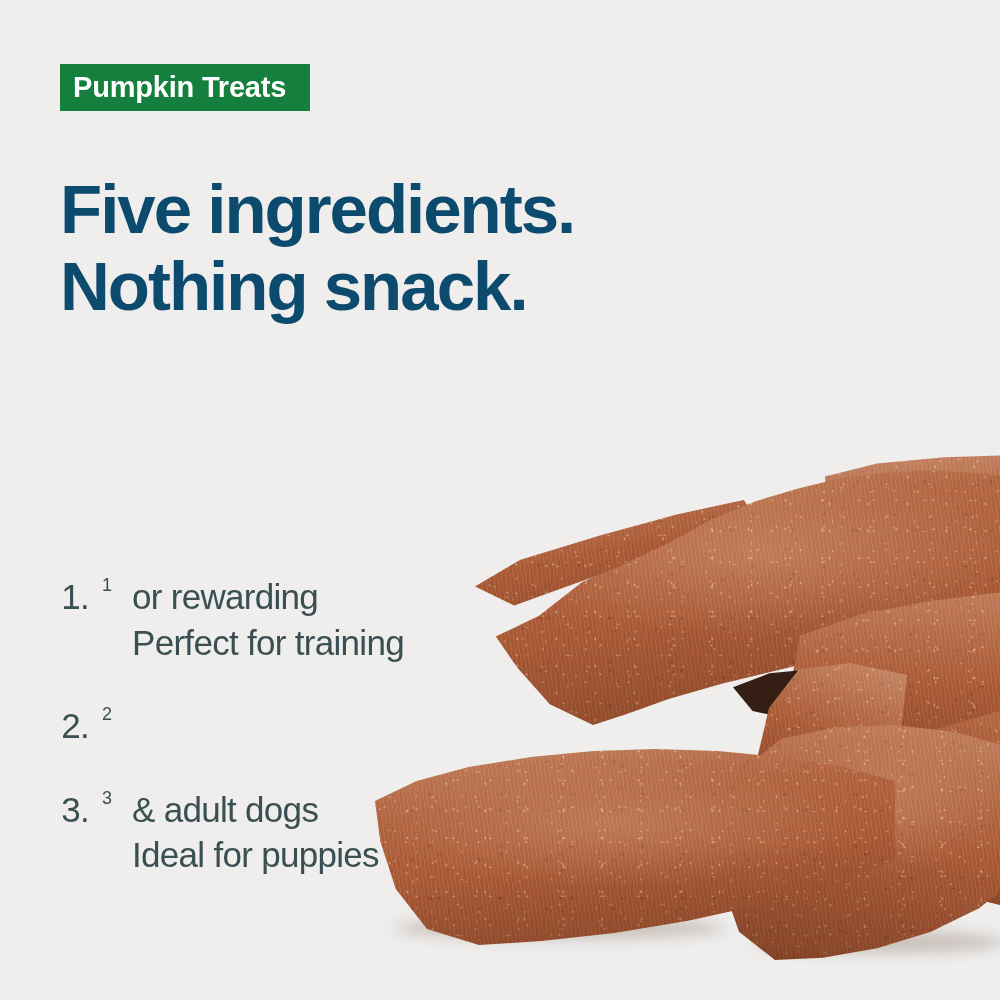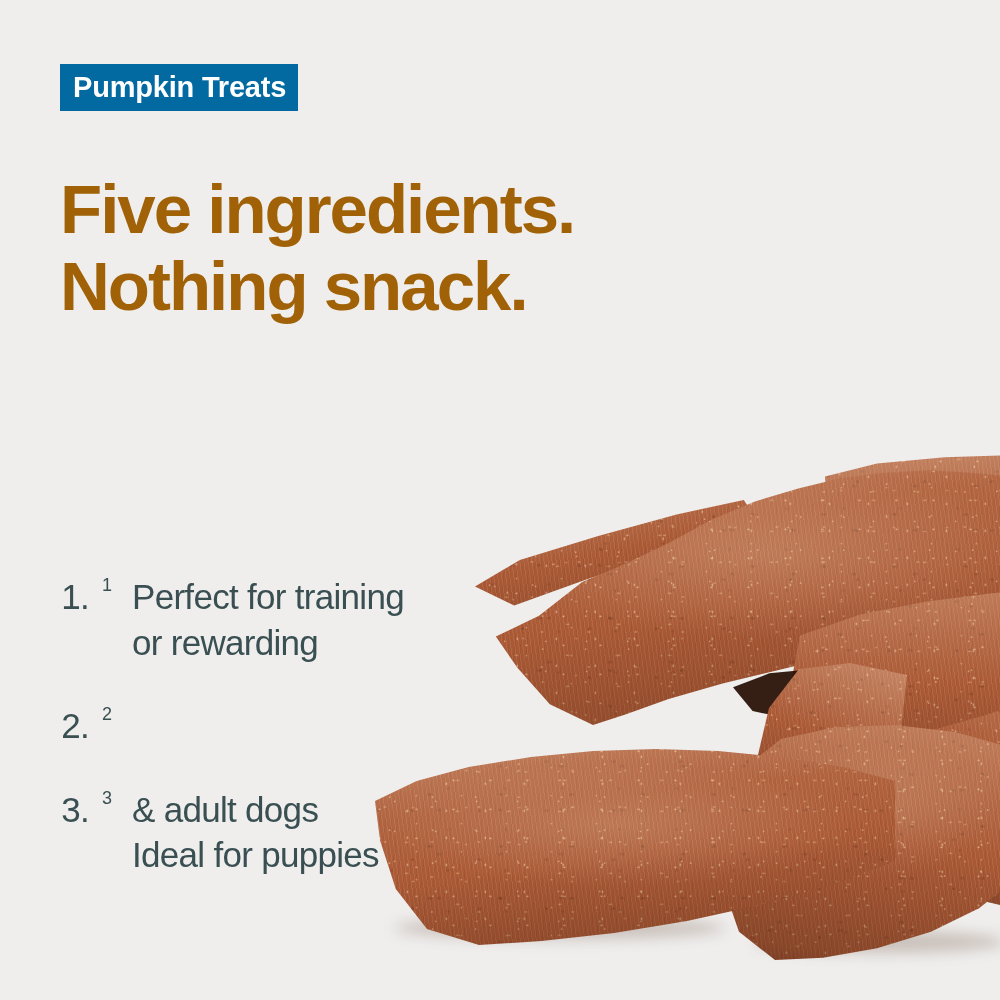--- a/index.html
+++ b/index.html
@@ -23,39 +23,39 @@
   }
 
   
   .eyebrow-badge {
     position: absolute;
     left: 60px;
     top: 64px;
     height: 47px;
     display: flex;
     align-items: center;
-    padding: 0 12px 0 13px;
-    background: #0369a1;
+    padding: 0 24px 0 13px;
+    background: #15803d;
     box-sizing: border-box;
   }
   .eyebrow-badge span {
     color: #ffffff;
     font-size: 29px;
     font-weight: bold;
     letter-spacing: -0.2px;
     line-height: 1;
     white-space: nowrap;
   }
 
   .headline {
     position: absolute;
     left: 60px;
     top: 126px;
     width: 680px;
-    color: #a16207;
+    color: #0c4a6e;
     font-size: 69px;
     font-weight: bold;
     line-height: 1.11;
     letter-spacing: -2.0px;
   }
   .headline .hl-line { display: block; }
 
   .benefits {
     position: absolute;
     left: 58px;
@@ -317,22 +317,22 @@
 
   <h1 class="headline">
     <span class="hl-line">Five ingredients.</span>
     <span class="hl-line">Nothing snack.</span>
   </h1>
 
   <ol class="benefits">
     <li class="benefit">
       <span class="marker">1</span>
       <span class="btext">
+        <span class="ln">or rewarding</span>
         <span class="ln">Perfect for training</span>
-        <span class="ln">or rewarding</span>
       </span>
     </li>
     <li class="benefit">
       <span class="marker">2</span>
       <span class="btext">
       </span>
     </li>
     <li class="benefit">
       <span class="marker">3</span>
       <span class="btext">

